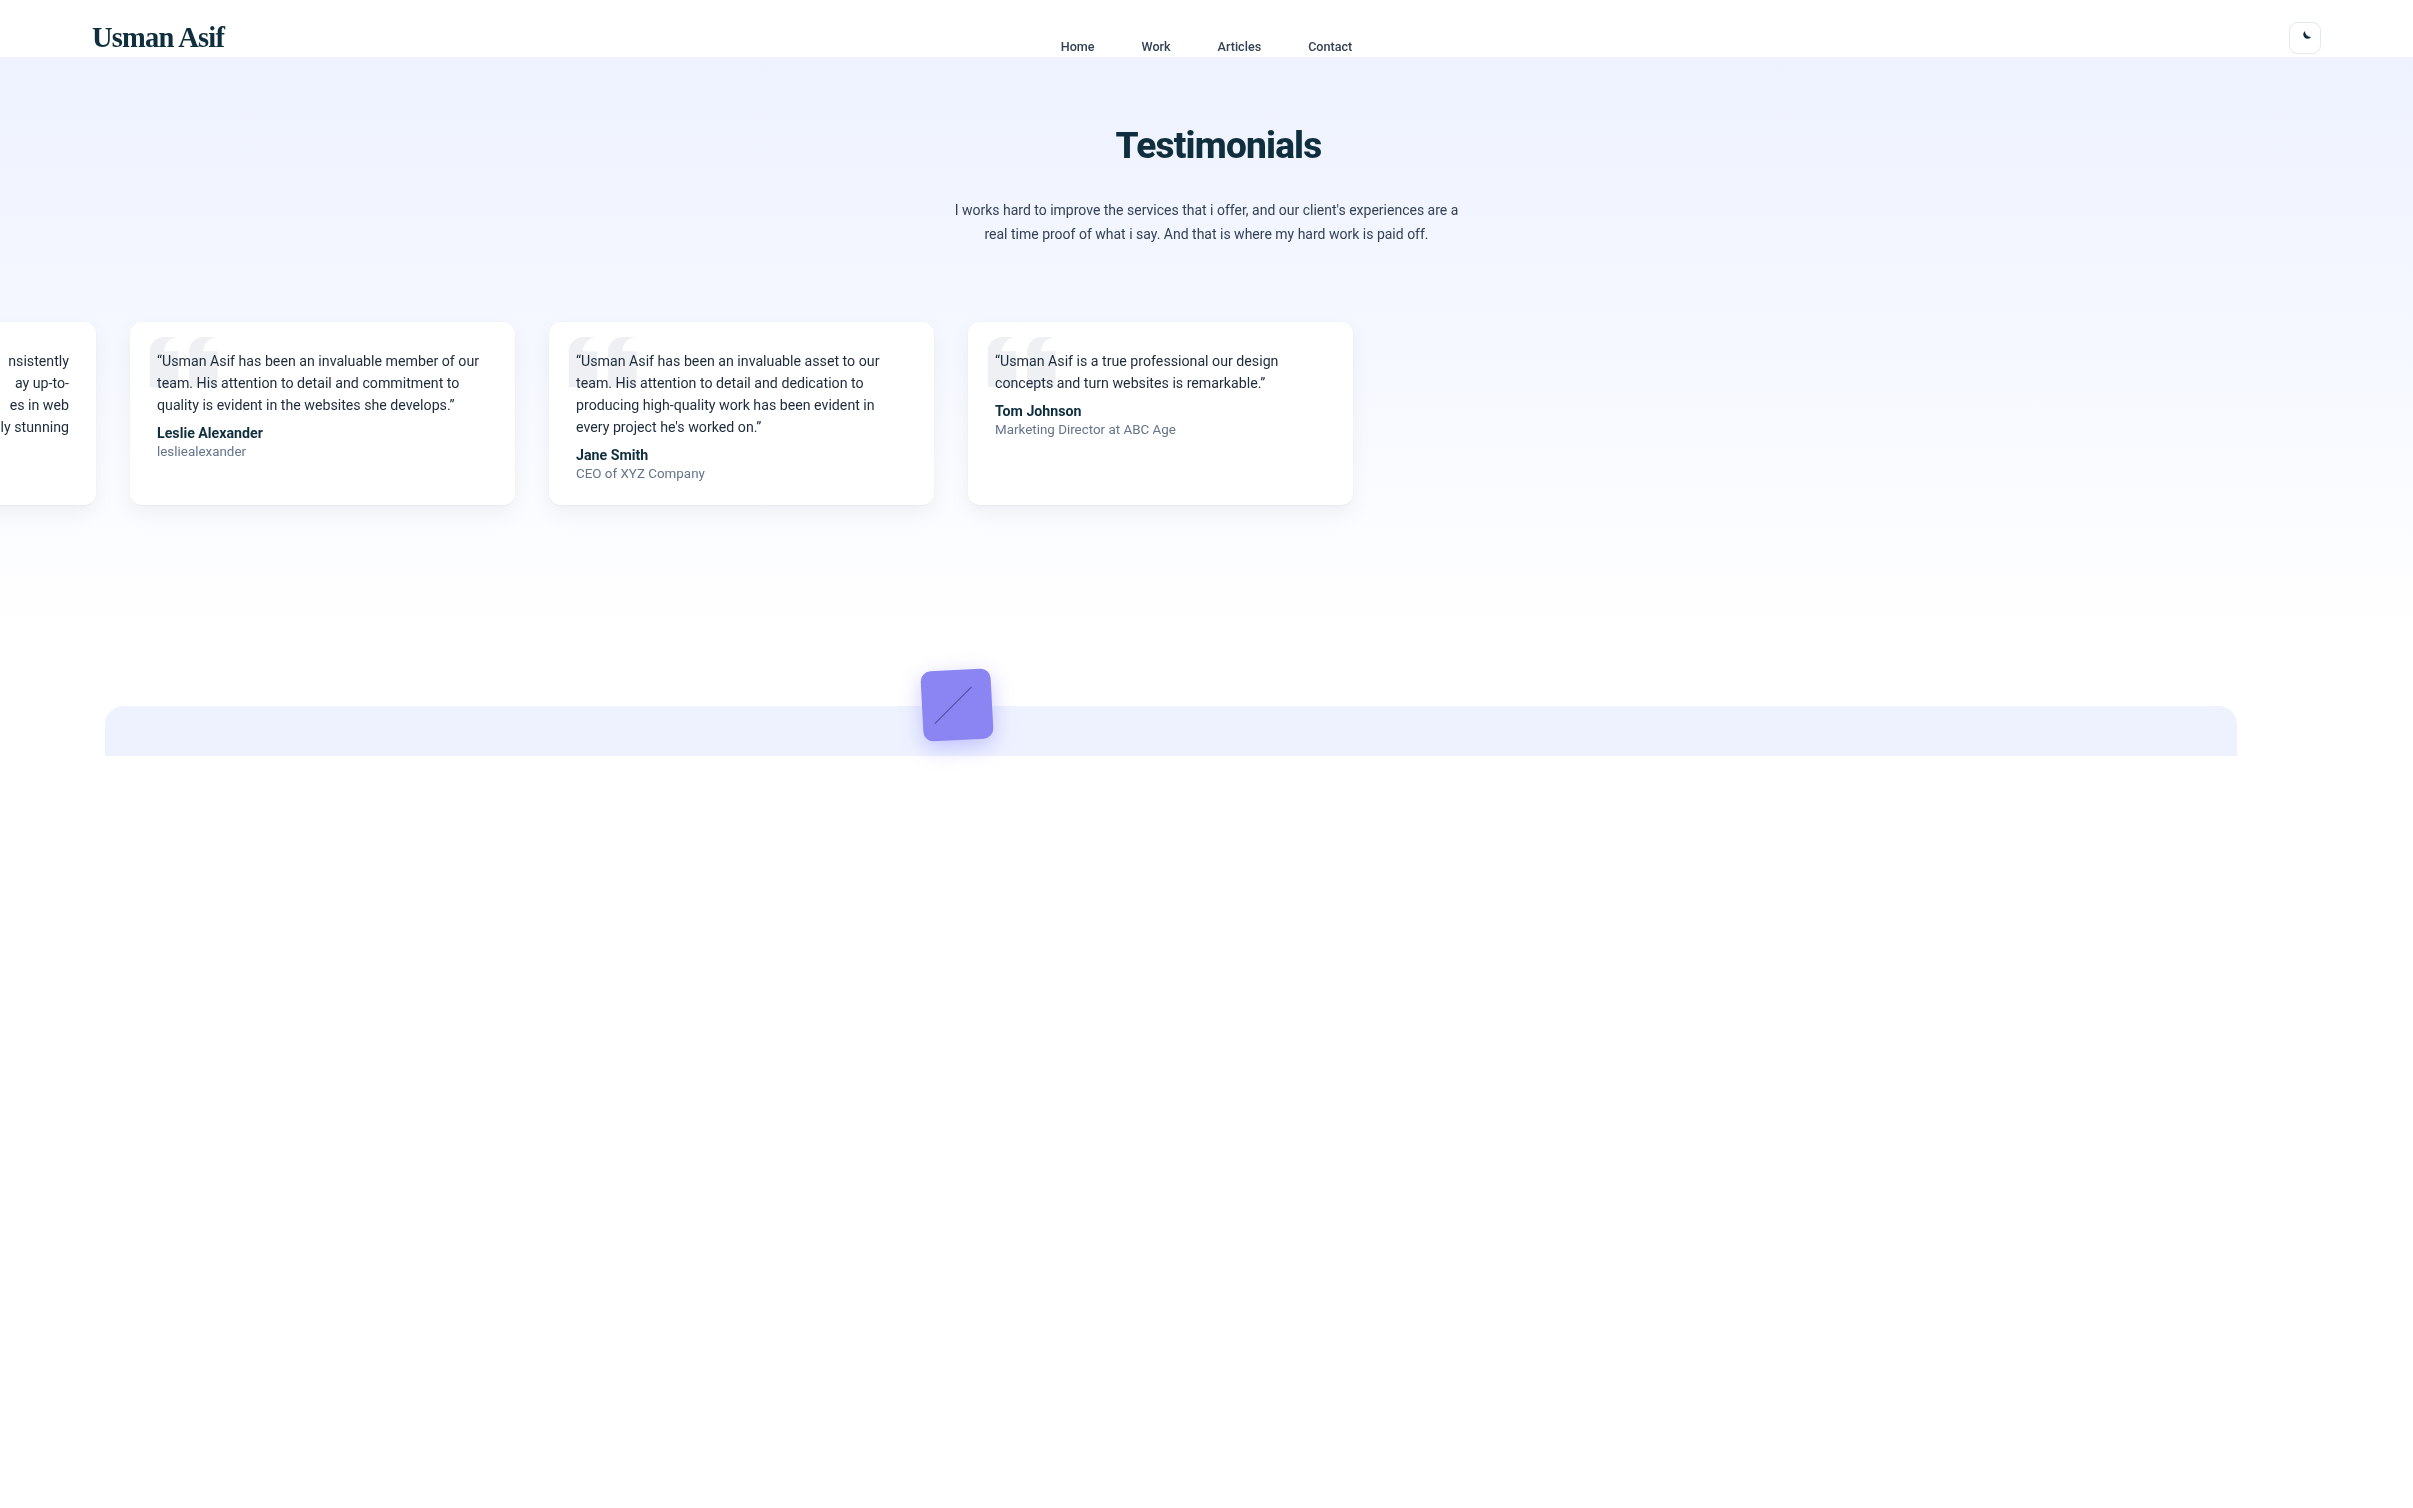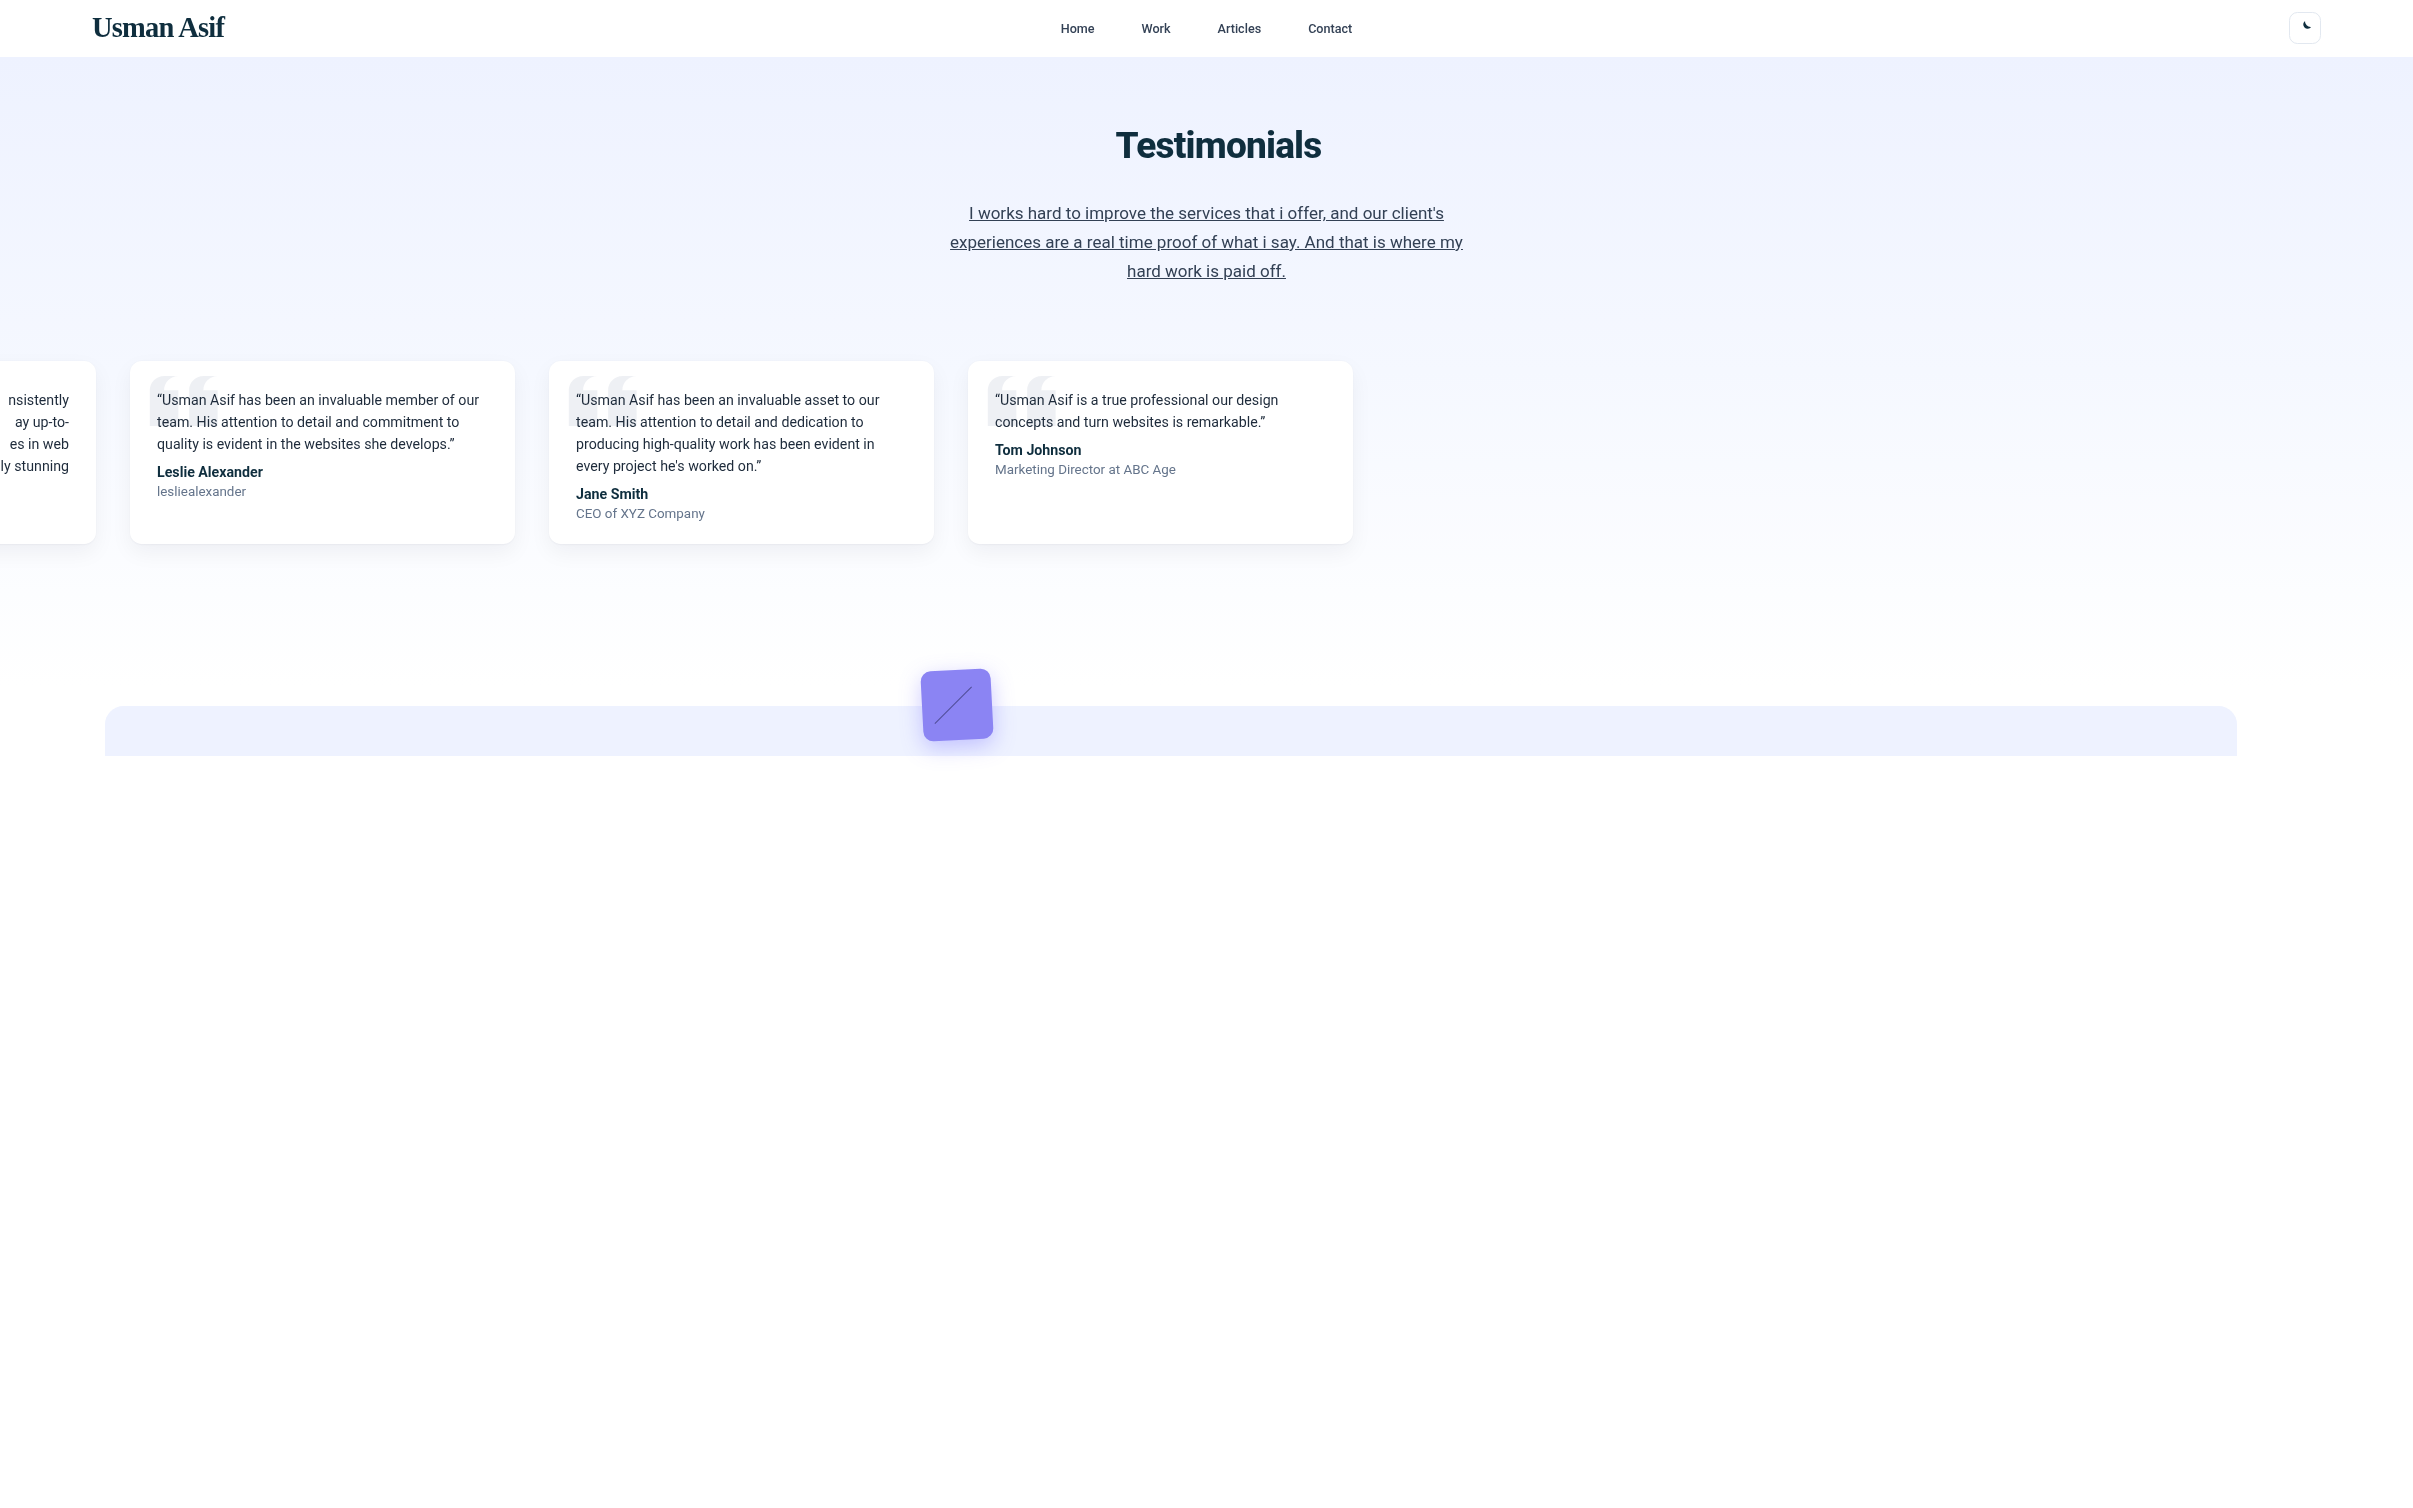--- a/index.html
+++ b/index.html
@@ -11,21 +11,21 @@
     overflow: hidden;
   }
 
   
   .header {
     width: 100%;
     height: 57px;
     background: #ffffff;
     border-bottom: 0.8px solid rgba(0,0,0,0.0);
     display: flex;
-    align-items: center;
+    align-items: flex-end;
     justify-content: space-between;
     padding: 2px 92px;
     position: relative;
     z-index: 10;
   }
   .logo {
     font-family: "Brush Script MT", "Segoe Script", cursive;
     font-size: 28.5px;
     font-weight: 700;
     color: #0f2e3e;
@@ -68,24 +68,23 @@
   .section-title {
     font-size: 37px;
     font-weight: 800;
     color: #0f2e3e;
     letter-spacing: -0.8px;
     margin-left: 24px;
   }
   .section-sub {
     margin: 32px auto 4px;
     max-width: 520px;
-    font-size: 17px;
+    font-size: 14px;
     line-height: 1.7;
     color: #334155;
-    text-decoration: underline;
   }
 
   
   .carousel {
     margin-top: 75px;
     display: flex;
     gap: 34px;
     justify-content: flex-start;
     padding-left: 0;
     transform: translateX(-289px);

